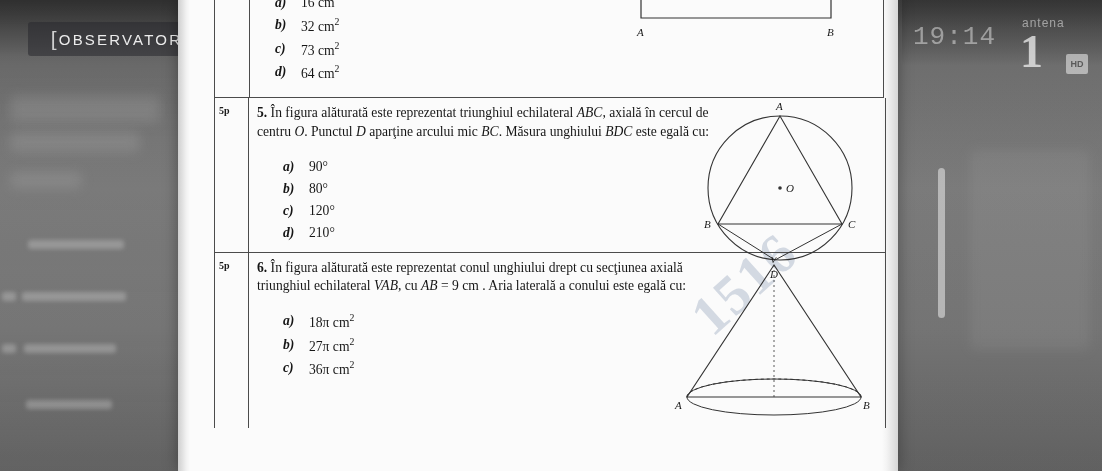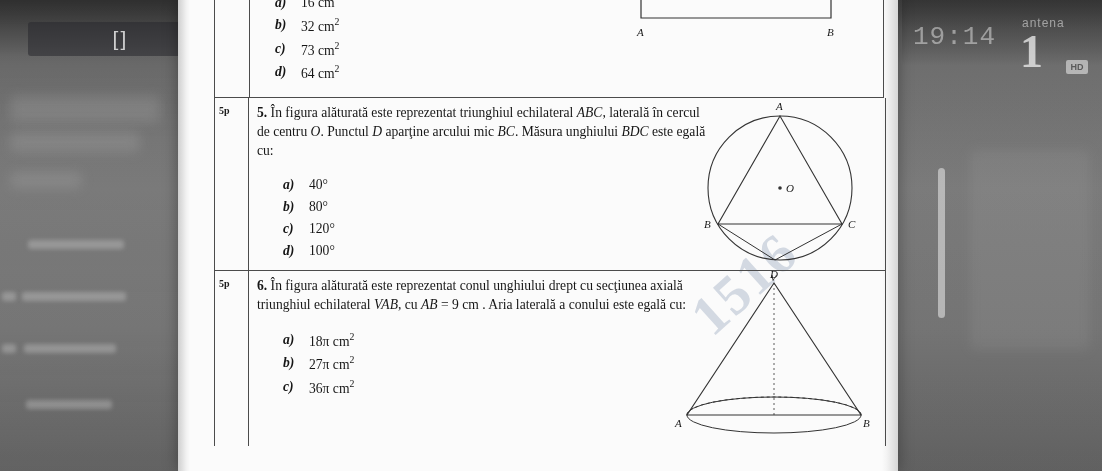--- a/index.html
+++ b/index.html
@@ -95,21 +95,21 @@
     width: 42px; height: 44px;
     color: rgba(245,245,245,.72);
     font-family: "Liberation Serif", serif;
     font-size: 46px;
     line-height: 44px;
     font-weight: 700;
   }
   .antena .hd {
     position: absolute;
     right: 0; bottom: 4px;
-    width: 22px; height: 14px;
+    width: 22px; height: 20px;
     border-radius: 2px;
     background: rgba(240,240,240,.55);
     color: #5a5a5a;
     font-family: "Liberation Sans", sans-serif;
     font-size: 9px;
     font-weight: 700;
     display: flex; align-items: center; justify-content: center;
   }
 
   
@@ -274,20 +274,21 @@
     <div class="ghost-line" style="left:26px;  top:400px; width:86px;  height:9px;"></div>
     <div class="ghost-line" style="left:2px;   top:292px; width:14px;  height:9px;"></div>
     <div class="ghost-line" style="left:2px;   top:344px; width:14px;  height:9px;"></div>
 
     <div class="ghost-block" style="right:12px; top:150px; width:120px; height:200px; background:rgba(200,200,200,.10);"></div>
     <div class="right-scroll"></div>
   </div>
 
   <div class="observator">
     <span class="brk">[</span>
+    <span>OBSERVATOR</span>
     <span class="brk">]</span>
   </div>
 
   <div class="clock">19:14</div>
 
   <div class="antena">
     <div class="word">antena</div>
     <div class="glyph">1</div>
     <div class="hd">HD</div>
   </div>
@@ -331,46 +332,46 @@
     </div>
 
     <div class="grid" style="top:98px;">
 
       <div class="qrow">
         <div class="pts">5p</div>
         <div class="qbody">
           <div class="qtext">
             <b>5.</b>
             <span>În figura alăturată este reprezentat triunghiul echilateral</span>
-            <i>ABC</i><span>, laterală în</span>
+            <i>ABC</i><span>, axială în</span>
             <span>cercul de centru</span>
             <i>O</i><span>. Punctul</span>
             <i>D</i>
             <span>aparţine arcului mic</span>
             <i>BC</i><span>. Măsura unghiului</span>
             <i>BDC</i>
             <span>este egală cu:</span>
           </div>
 
           <div class="opts">
             <div class="opt">
               <span class="lbl">a)</span>
-              <span class="val">40°</span>
+              <span class="val">90°</span>
             </div>
             <div class="opt">
               <span class="lbl">b)</span>
               <span class="val">80°</span>
             </div>
             <div class="opt">
               <span class="lbl">c)</span>
               <span class="val">120°</span>
             </div>
             <div class="opt">
               <span class="lbl">d)</span>
-              <span class="val">100°</span>
+              <span class="val">210°</span>
             </div>
           </div>
 
           <div class="fig" style="top:2px; right:10px;">
             <svg width="190" height="190" viewBox="0 0 190 190">
               <circle cx="95" cy="88" r="72" fill="none" stroke="#333" stroke-width="1.1"></circle>
 
               <polygon points="95,16 33,124 157,124" fill="none" stroke="#333" stroke-width="1.1"></polygon>
 
               <line x1="33" y1="124" x2="90" y2="160" stroke="#333" stroke-width="1"></line>

